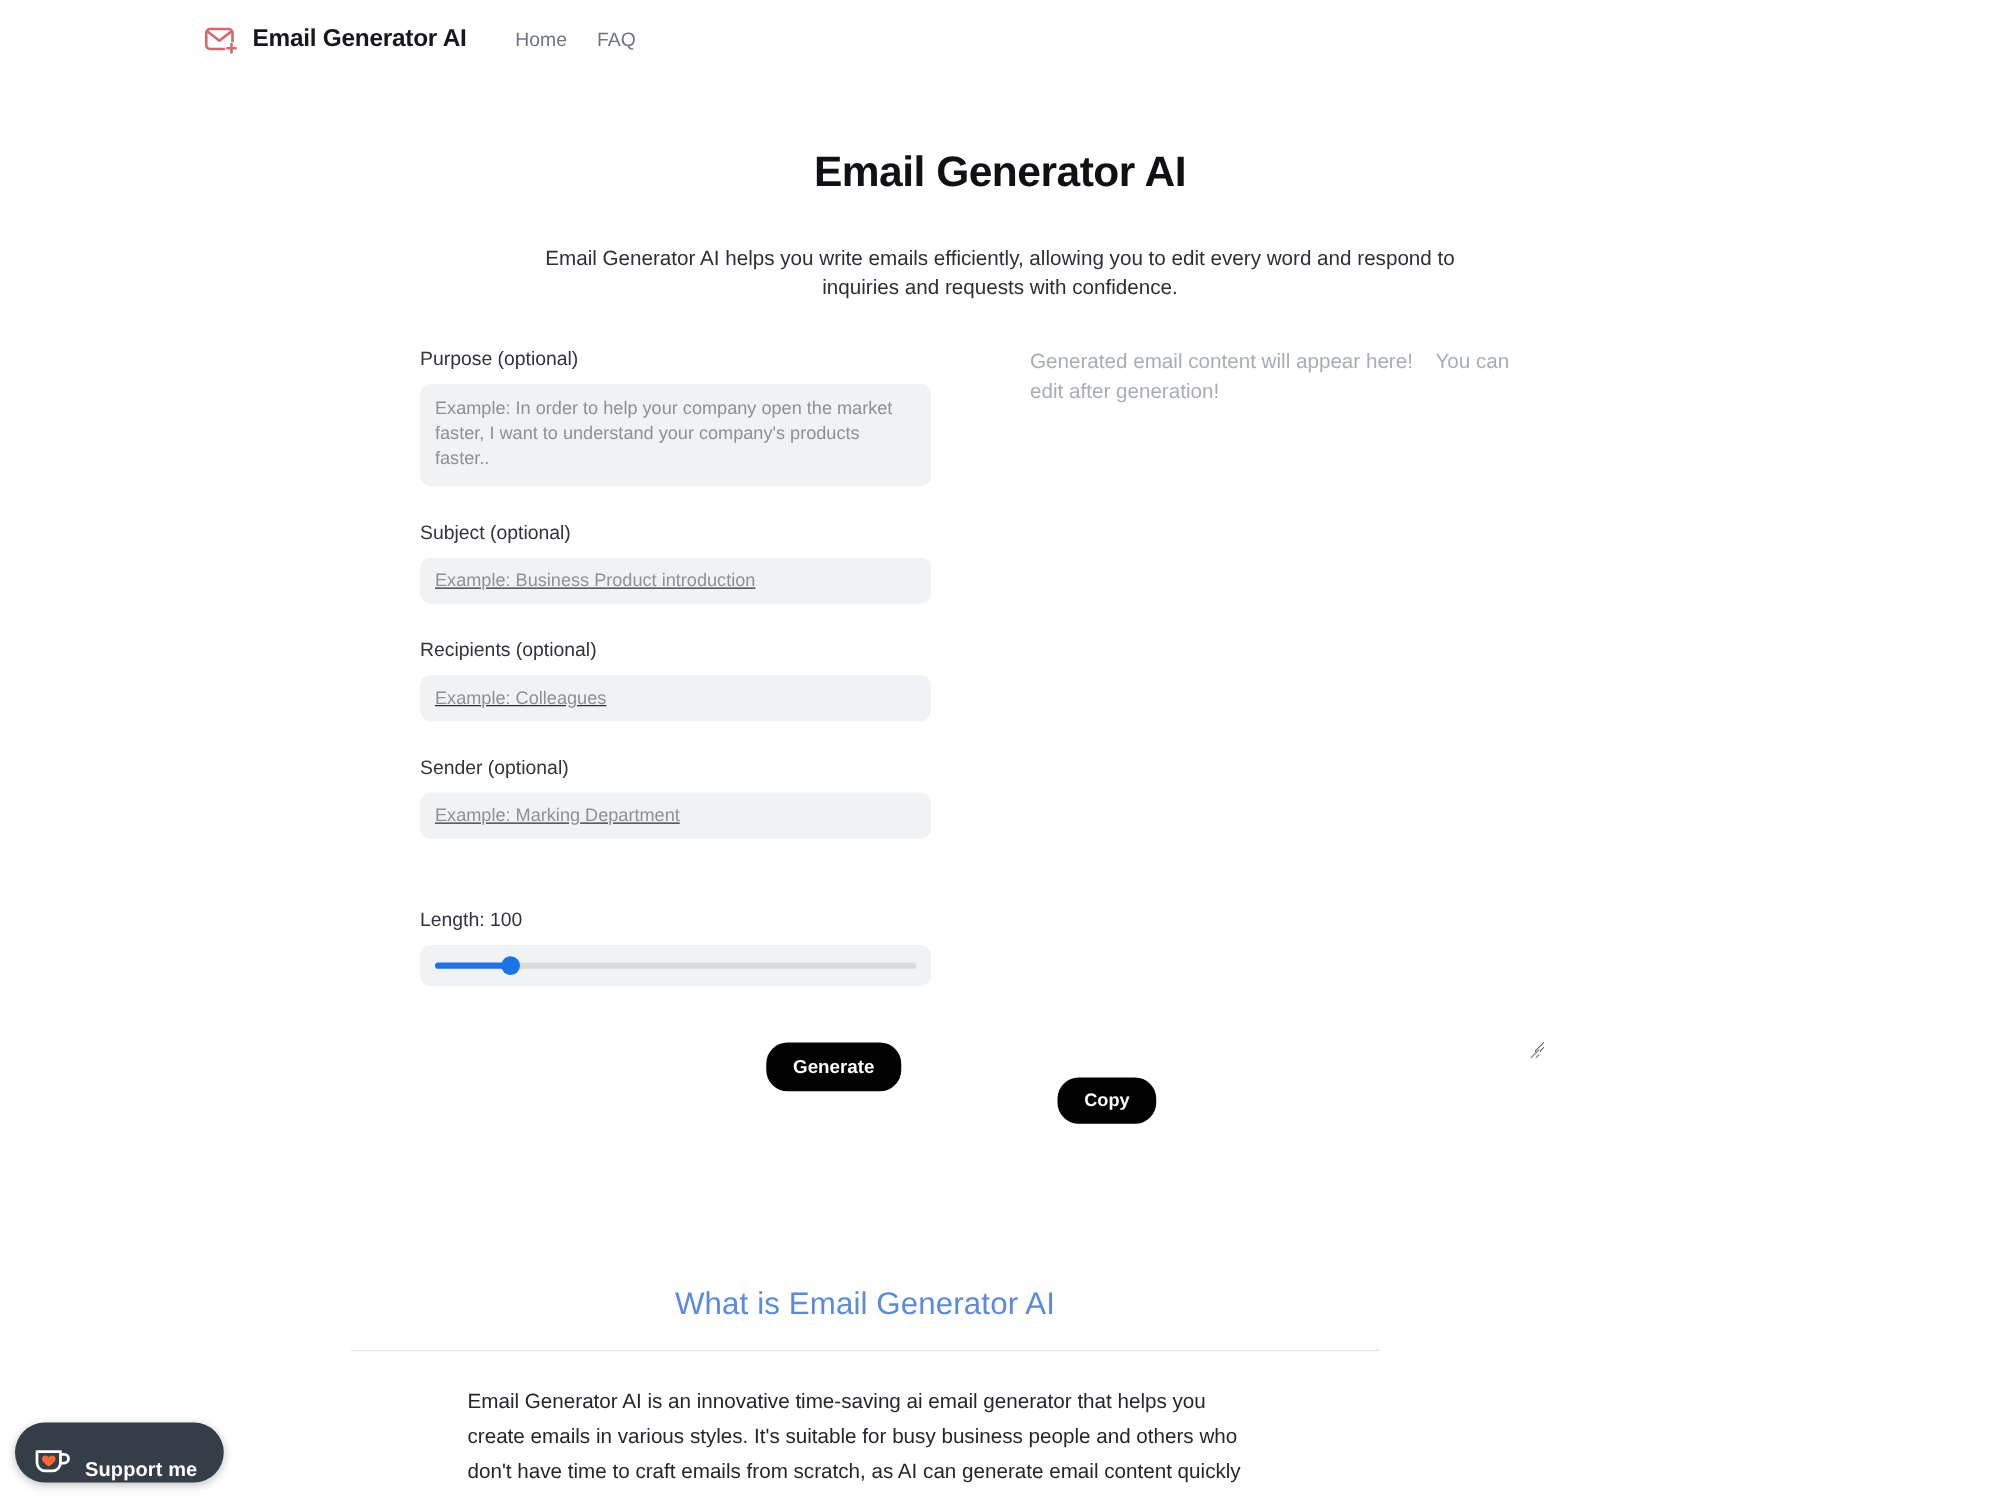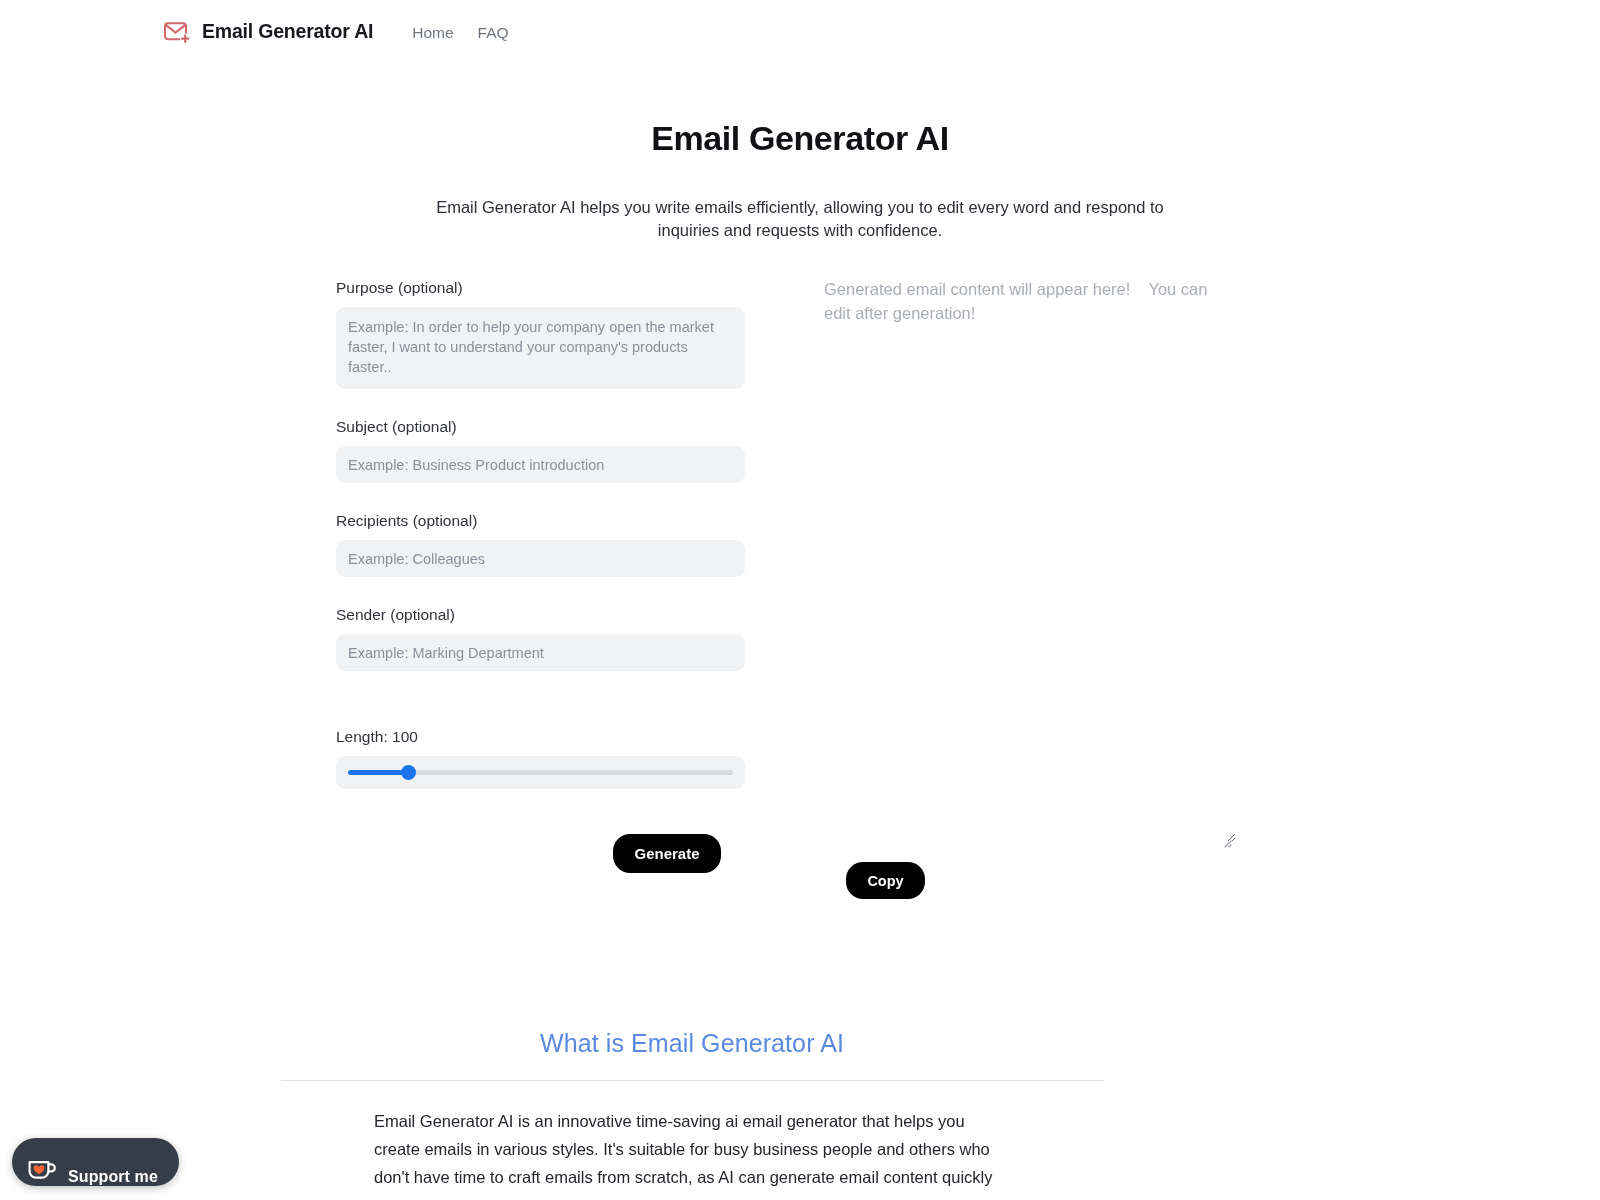--- a/index.html
+++ b/index.html
@@ -94,21 +94,21 @@
     outline: none;
     display: block;
   }
   .input-box::placeholder { color: #8c9099; }
   .input-box.textarea {
     height: 82px;
     line-height: 20px;
     resize: none;
     padding-top: 10px;
   }
-  .input-box.single { height: 37px; padding-top: 9px; padding-bottom: 9px; }
+  .input-box.single { height: 37px; padding-top: 9px; padding-bottom: 9px; text-decoration: underline; }
 
   .gap-purpose { height: 28px; }
   .gap-field   { height: 28px; }
 
   .select-wrap { position: relative; width: 409px; }
   .select-box {
     width: 409px;
     height: 37px;
     background: #f1f2f3;
     border: none;

